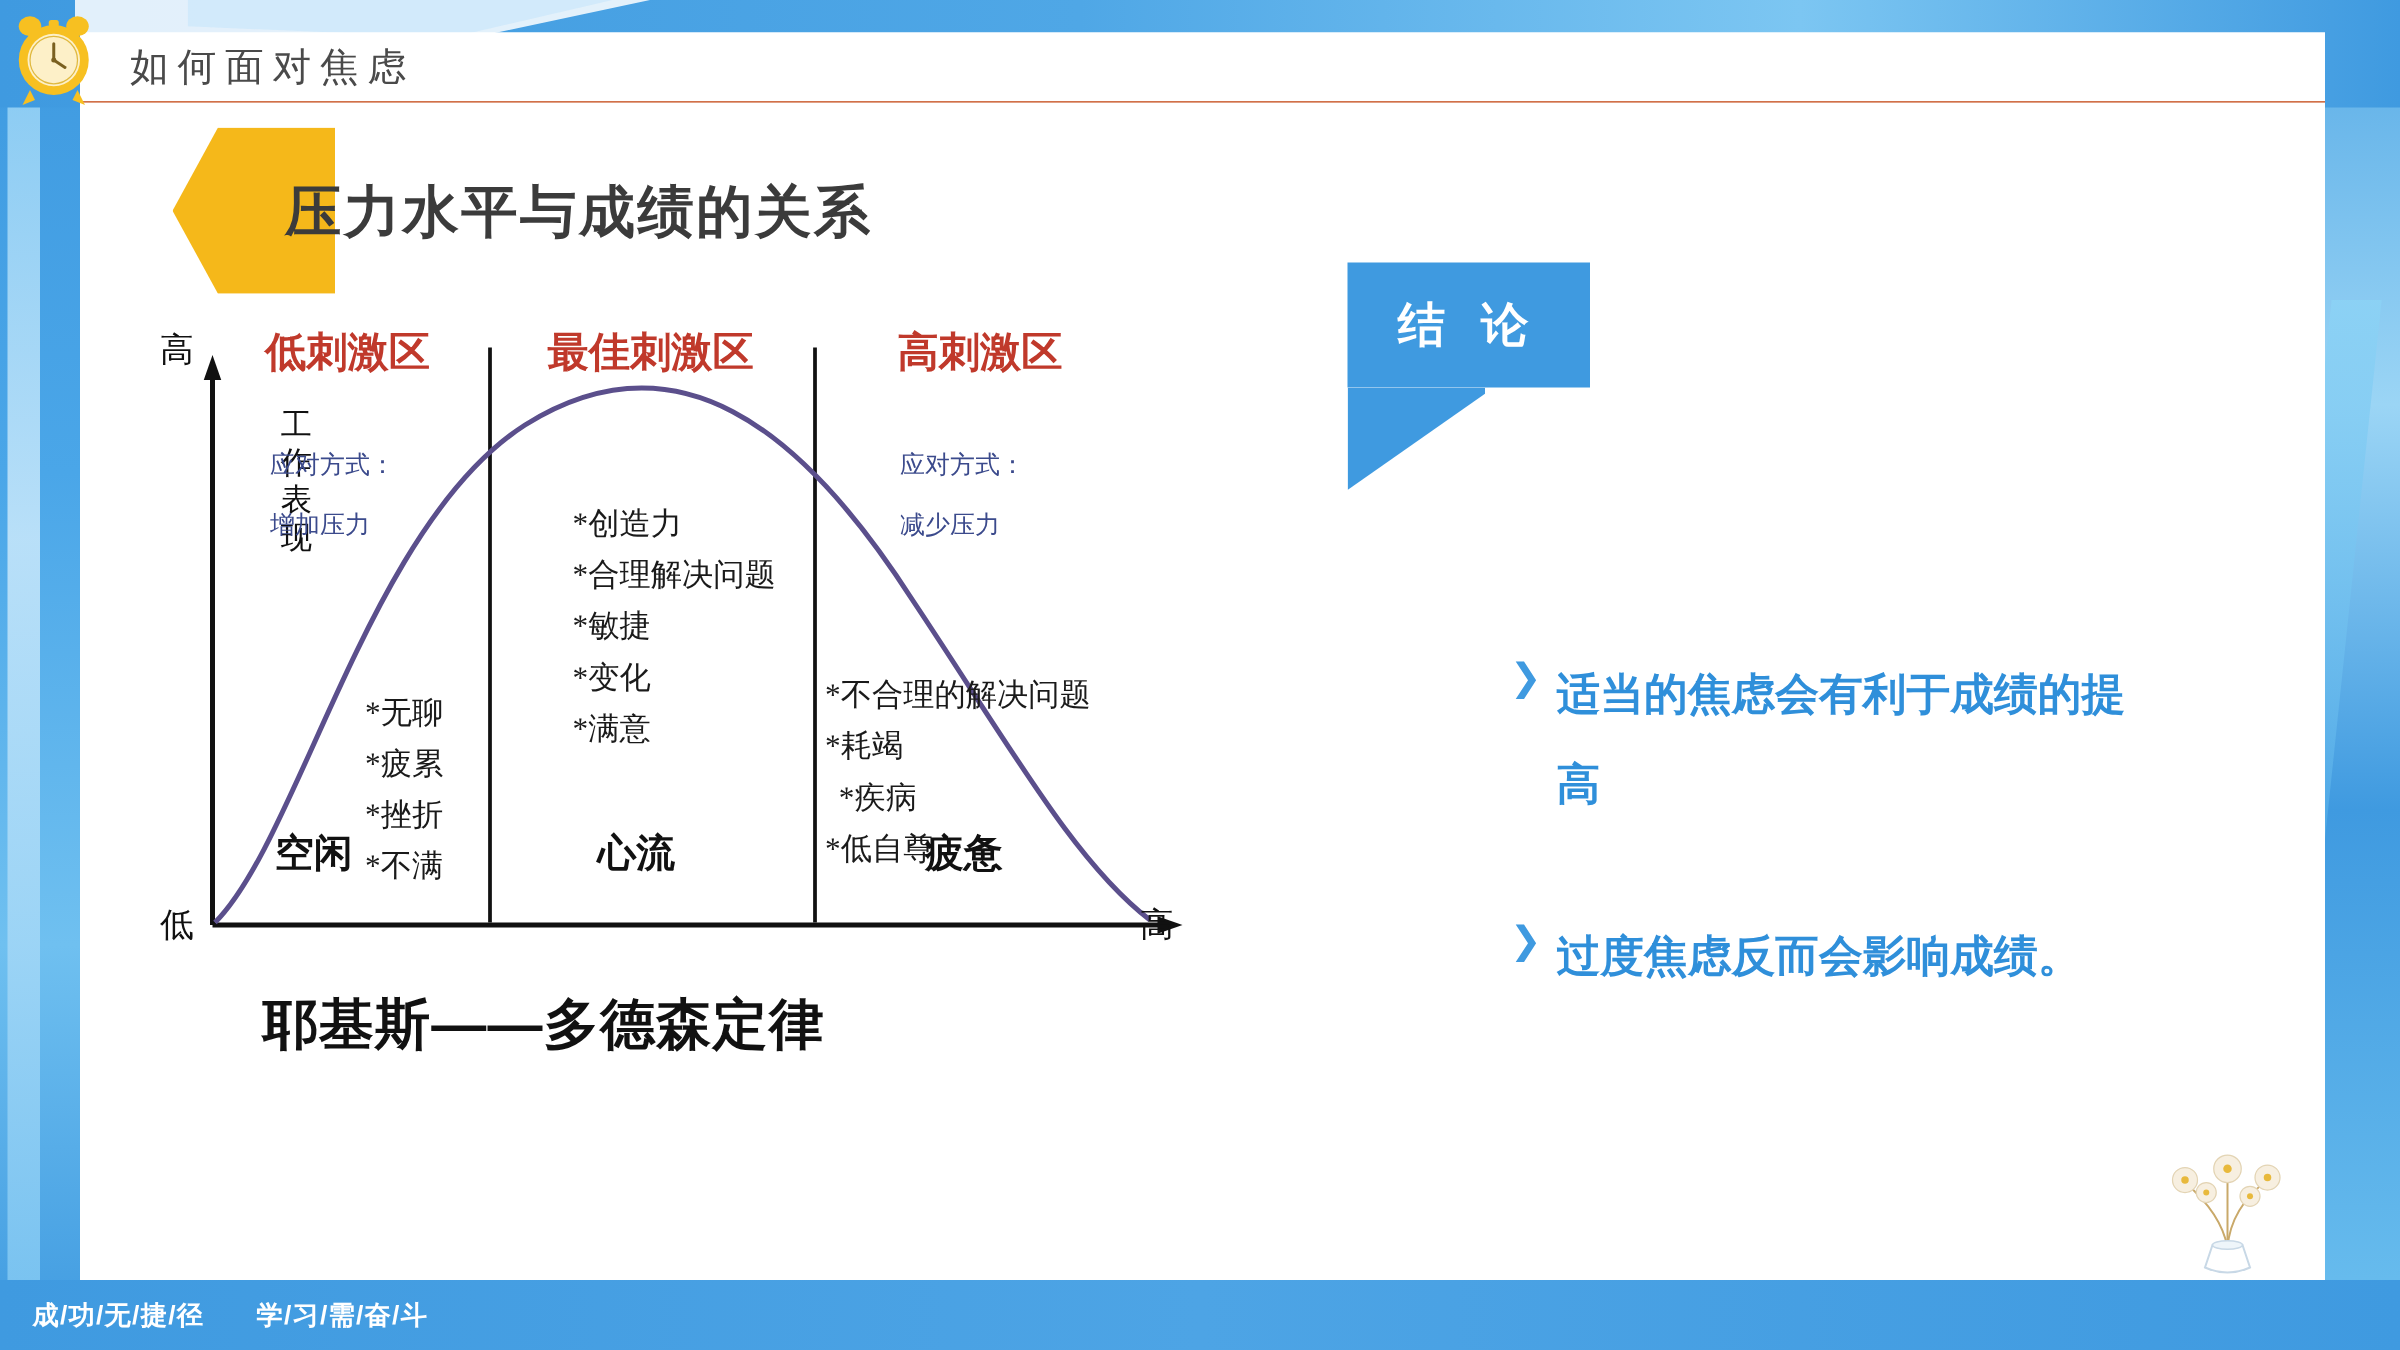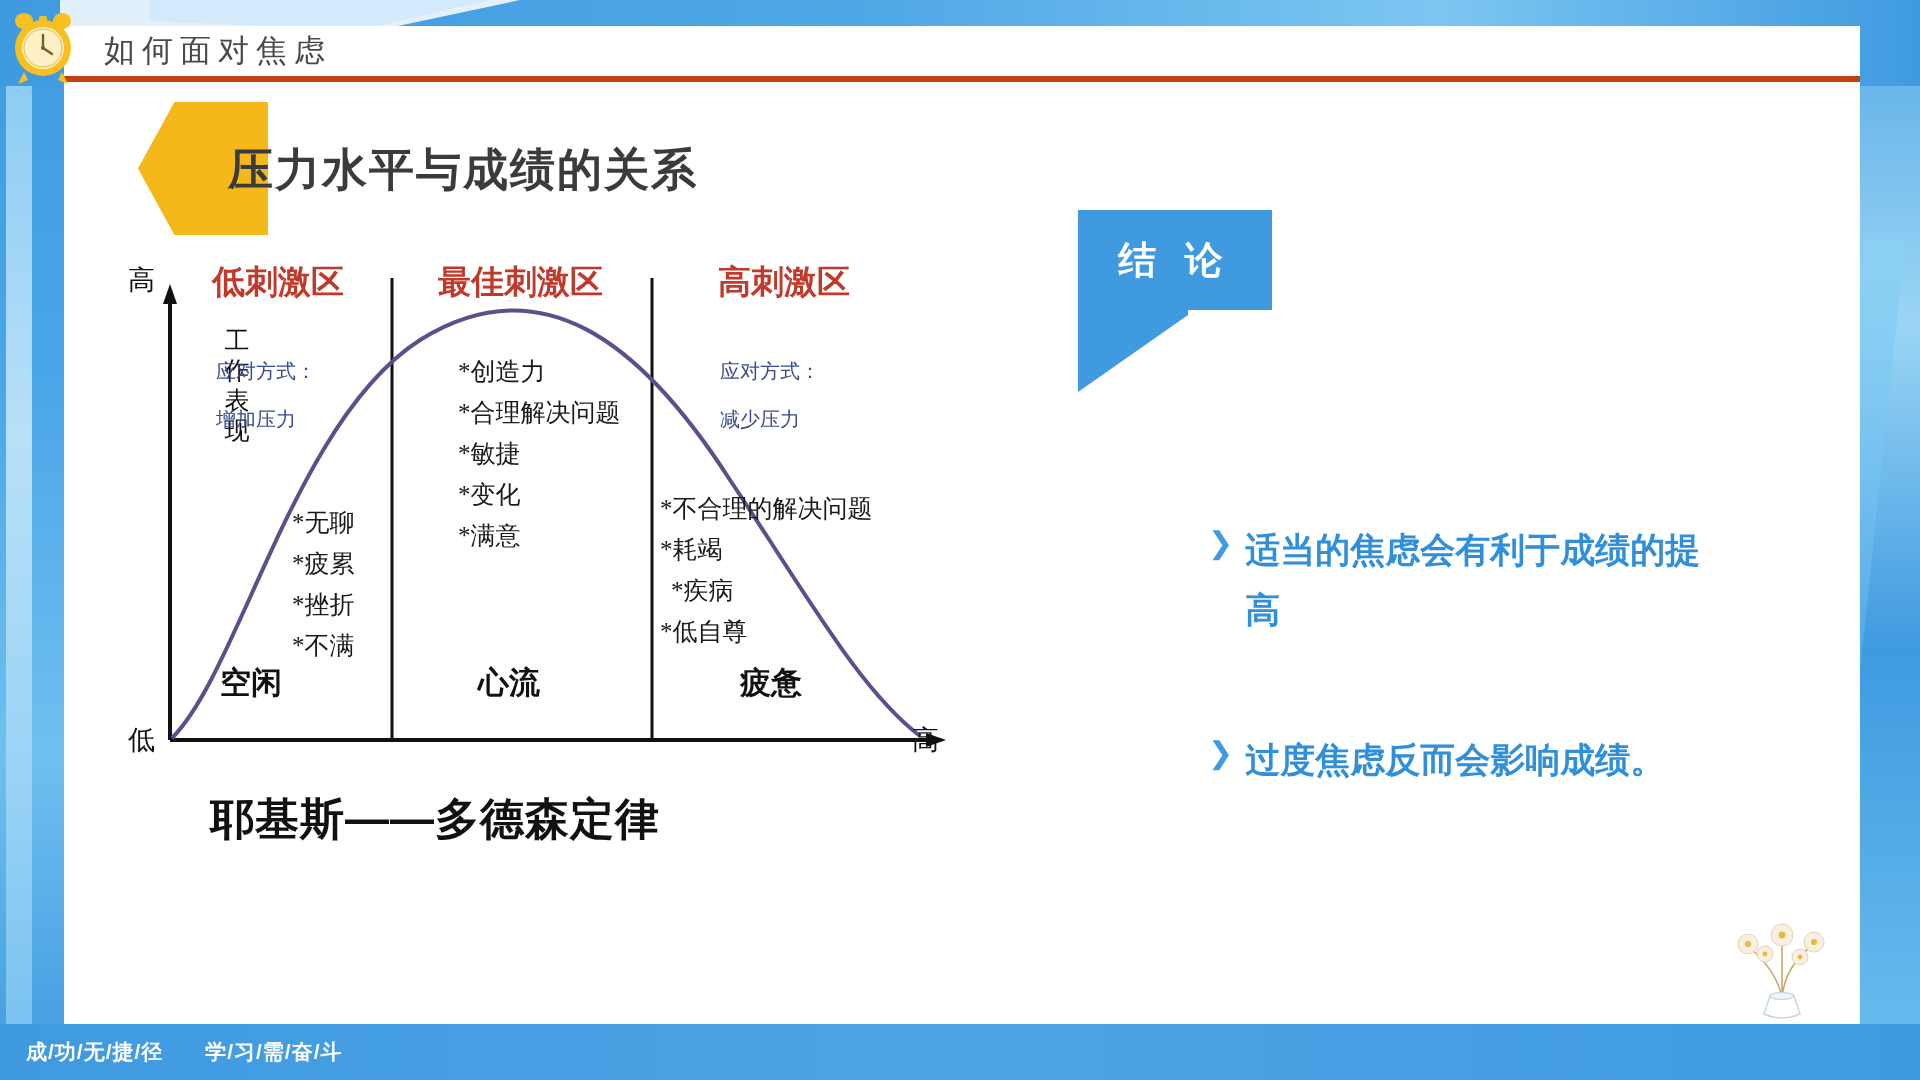--- a/index.html
+++ b/index.html
@@ -52,21 +52,21 @@
   #card {
     position:absolute; left:64px; top:26px;
     width:1796px; height:998px;
     background:#ffffff;
   }
 
   
   #header {
     position:absolute; left:64px; top:26px; width:1796px; height:56px;
     background:#ffffff; display:flex; align-items:center;
-    border-bottom:6px solid #c2410c;
+    border-bottom:1px solid #c2410c;
   }
   #header-title {
     margin-left:40px;
     font-family:"Liberation Serif", serif;
     font-size:31px; color:#4a4a4a; letter-spacing:7px;
   }
   #clock-icon {
     position:absolute; left:10px; top:10px; width:66px; height:74px;
   }
 
@@ -91,21 +91,21 @@
   .zone-head {
     position:absolute; color:#c0392b; font-size:33px; font-weight:bold;
     font-family:"Liberation Serif", serif;
   }
   .cope-label, .cope-val {
     position:absolute; color:#3b4a8c; font-size:20px;
     font-family:"Liberation Serif", serif;
   }
   .bullet {
     position:absolute; color:#1a1a1a; font-size:25px;
-    font-family:"Liberation Serif", serif; white-space:nowrap;
+    font-family:"Liberation Serif", serif; white-space:nowrap;margin-top:47px;
   }
   .state {
     position:absolute; color:#111; font-size:31px; font-weight:bold;
     font-family:"Liberation Sans", sans-serif;
   }
   .axis-tick {
     position:absolute; color:#111; font-size:27px;
     font-family:"Liberation Serif", serif;
   }
   #y-axis-name {
@@ -134,21 +134,21 @@
     display:flex; align-items:center; justify-content:center;
     color:#ffffff; font-size:38px; font-weight:bold; letter-spacing:9px;
   }
   .concl-item {
     position:absolute; display:flex; align-items:flex-start; gap:12px;
   }
   .concl-arrow {
     color:#3f9ae0; font-size:30px; line-height:46px; flex:none;
   }
   .concl-text {
-    color:#2f8fda; font-size:35px; font-weight:bold; line-height:60px;
+    color:#2f8fda; font-size:35px; font-weight:bold; line-height:72px;
     font-family:"Liberation Sans", sans-serif; max-width:470px;
   }
 
   
   #footer-text {
     position:absolute; left:26px; bottom:14px;
     color:#ffffff; font-size:21px; font-weight:bold;
     font-family:"Liberation Sans", sans-serif;
   }
   #footer-text span { margin-right:36px; letter-spacing:1px;text-align:right; }

